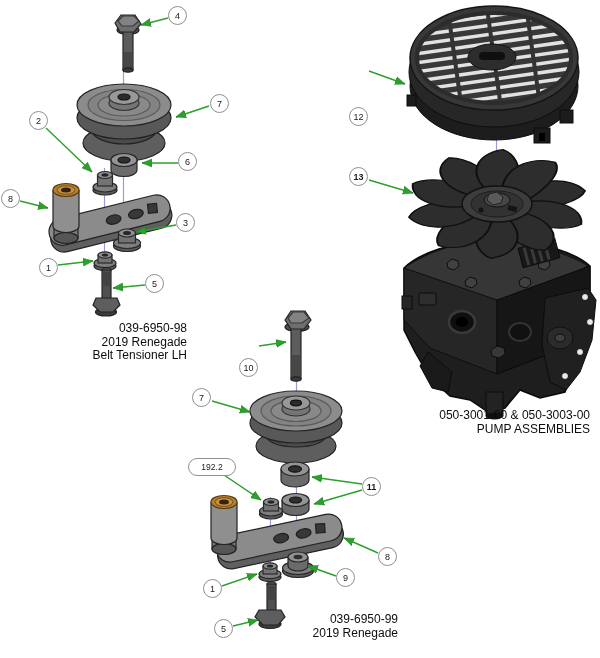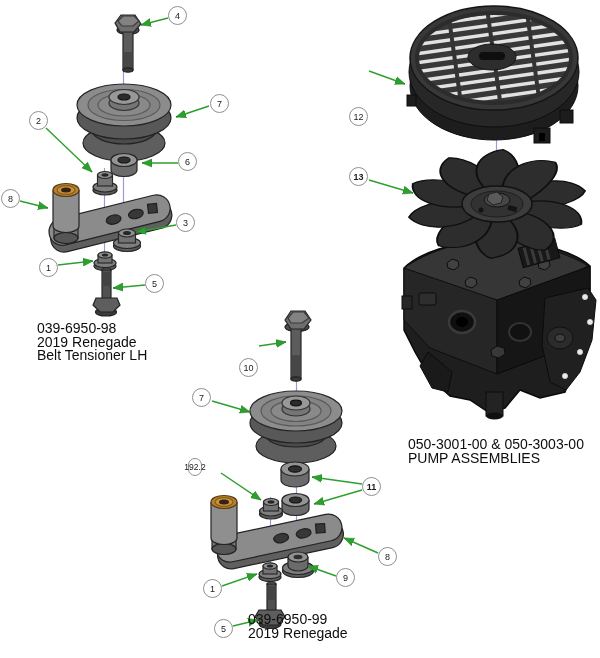--- a/index.html
+++ b/index.html
@@ -3,22 +3,22 @@
 <meta charset="utf-8">
 <style>
   html,body{margin:0;padding:0;background:#fff;}
   .canvas{position:relative;width:600px;height:658px;background:#fff;overflow:hidden;
           font-family:"Liberation Sans",sans-serif;}
   .canvas svg{position:absolute;left:0;top:0;}
   .callout{position:absolute;width:19px;height:19px;box-sizing:border-box;
            border:1px solid #8f8f8f;border-radius:50%;background:#fff;
            display:flex;align-items:center;justify-content:center;
            font-size:9px;color:#1a1a1a;z-index:5;}
-  .callout.wide{width:14px;height:18px;border-radius:9px;font-size:8.5px;}
-  .caption{position:absolute;text-align:left;font-size:14px;line-height:13.5px;
+  .callout.wide{width:48px;height:18px;border-radius:9px;font-size:8.5px;}
+  .caption{position:absolute;text-align:right;font-size:12px;line-height:13.5px;
            color:#0d0d0d;z-index:4;white-space:nowrap;}
 </style>
 </head>
 <body>
 
 <div class="canvas">
 
 <svg width="600" height="658" viewBox="0 0 600 658">
   <defs>
     <marker id="ah" markerWidth="12" markerHeight="10" refX="10" refY="5" orient="auto" markerUnits="userSpaceOnUse">
@@ -334,18 +334,18 @@
 
 <div class="caption" style="left:37px;top:322px;width:150px;">
   <div>039-6950-98</div>
   <div>2019 Renegade</div>
   <div>Belt Tensioner LH</div>
 </div>
 <div class="caption" style="left:248px;top:613px;width:150px;">
   <div>039-6950-99</div>
   <div>2019 Renegade</div>
 </div>
-<div class="caption" style="left:408px;top:438px;width:182px;">
+<div class="caption" style="left:408px;top:409px;width:182px;">
   <div>050-3001-00 &amp; 050-3003-00</div>
   <div>PUMP ASSEMBLIES</div>
 </div>
 
 </div>
 
 </body></html>

